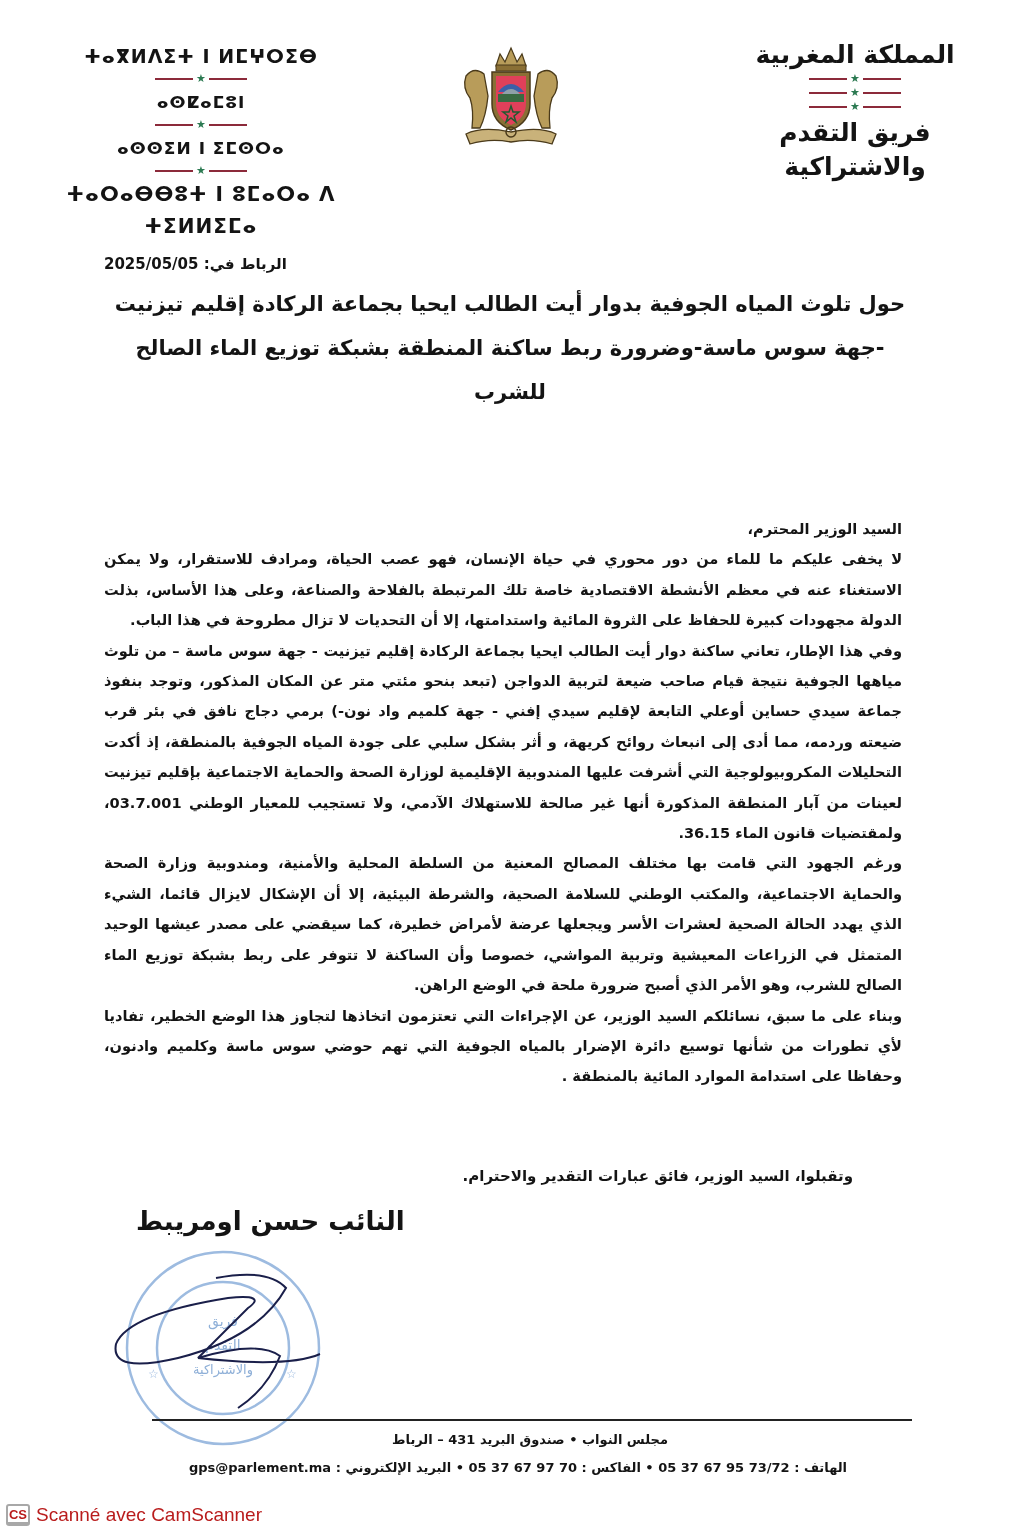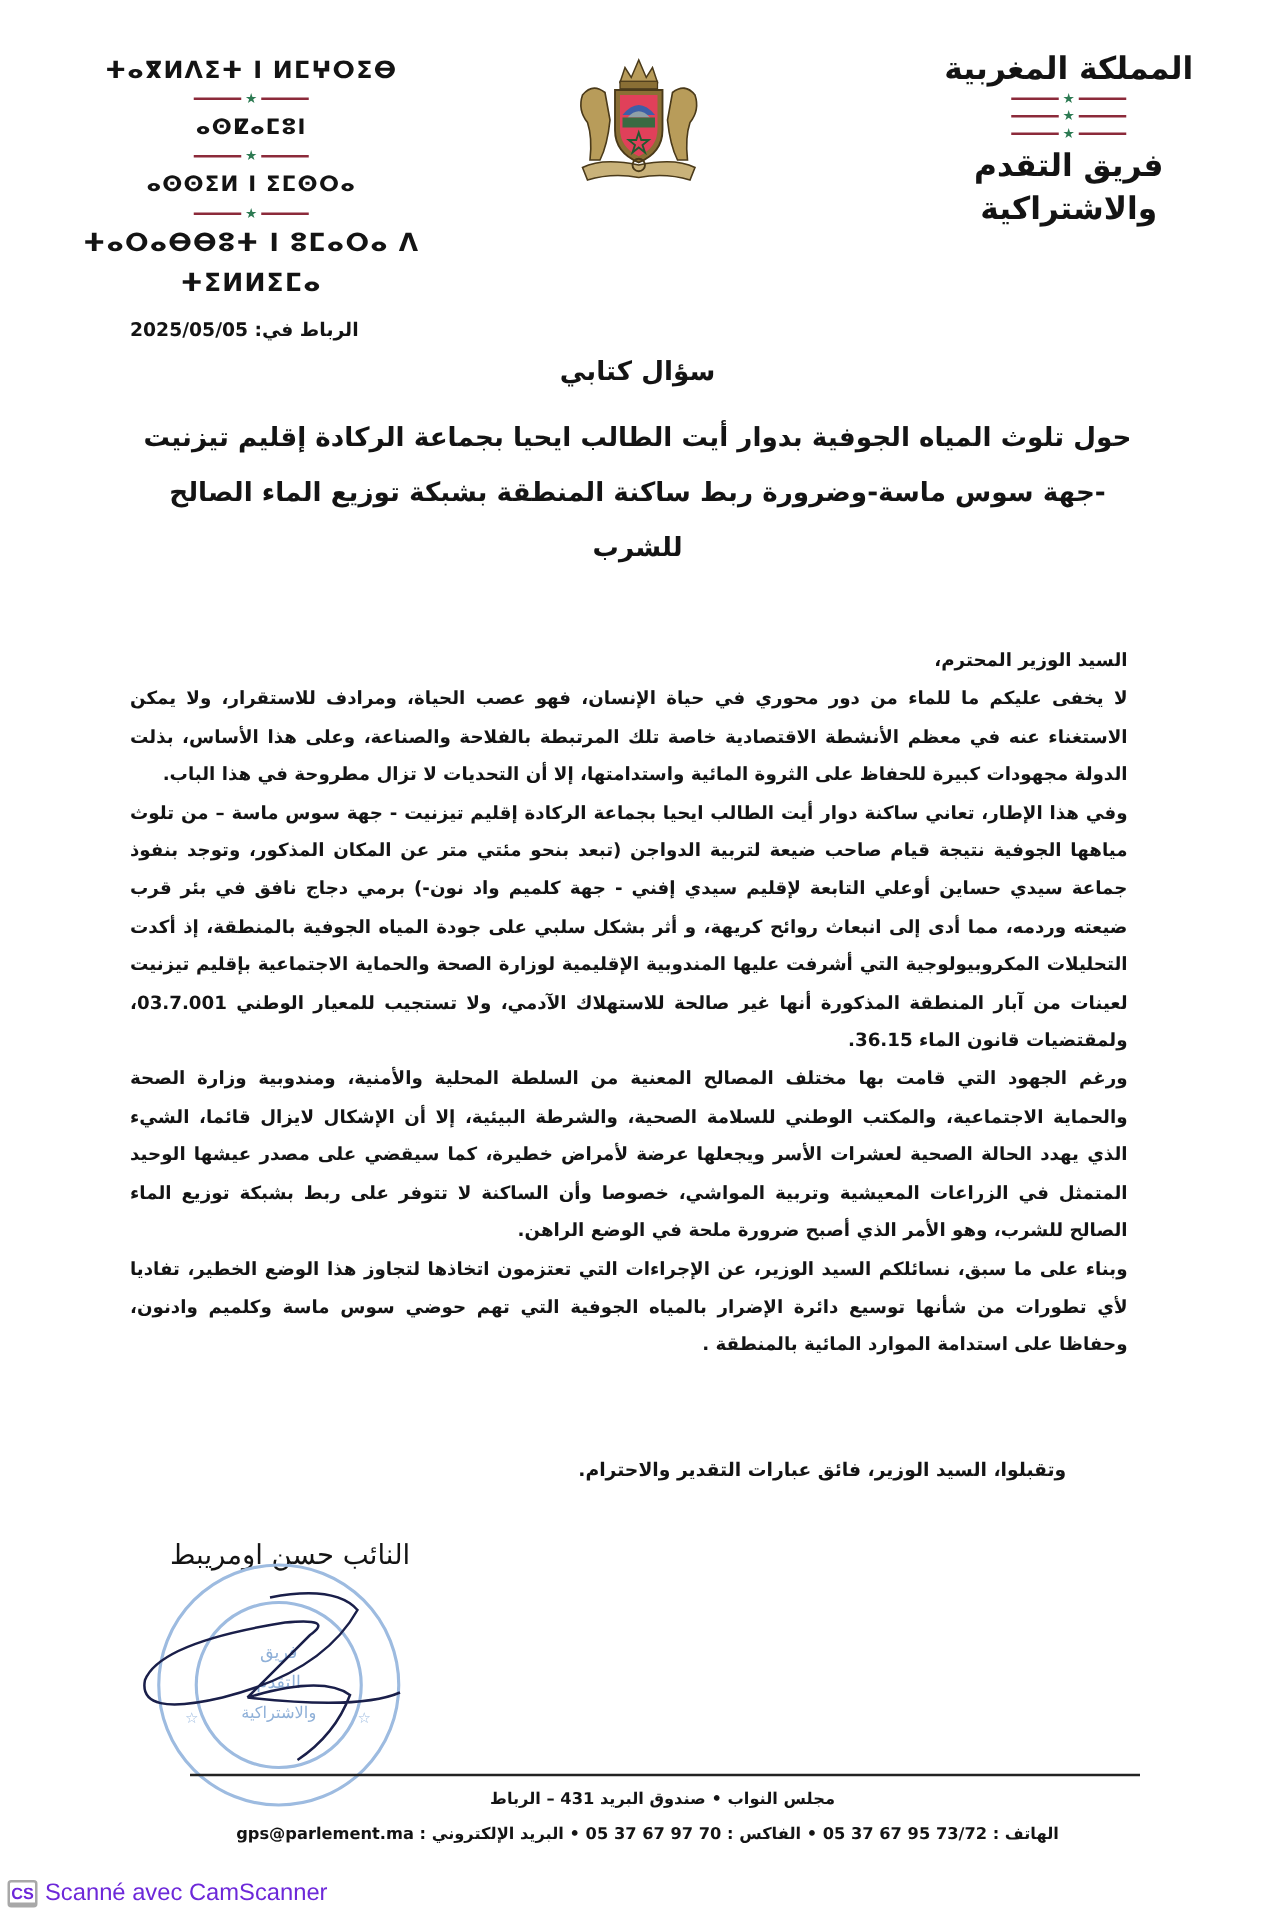--- a/index.html
+++ b/index.html
@@ -35,30 +35,30 @@
     .title-block .q { font-size: 21px; font-weight: bold; line-height: 30px; margin-bottom: 16px; }
     .title-block .s { font-size: 21px; font-weight: bold; line-height: 44px; }
 
     
     .body-text { left: 104px; top: 514px; width: 798px; direction: rtl; text-align: justify; font-size: 14.6px; font-weight: bold; line-height: 30.4px; }
     .body-text p { margin: 0; }
     .body-text .salute { margin-bottom: 0; }
     .closing { right: 170px; top: 1167px; font-size: 15px; font-weight: bold; direction: rtl; }
 
     
-    .sig-name { left: 136px; top: 1232px; font-size: 22px; font-weight: normal; direction: rtl; }
+    .sig-name { left: 136px; top: 1206px; font-size: 26px; font-weight: bold; direction: rtl; }
     .stamp { left: 108px; top: 1238px; width: 220px; height: 220px; }
 
     
     .footer-line { left: 152px; top: 1419px; width: 760px; height: 2px; background: #222; }
     .footer-1 { left: 250px; top: 1432px; width: 560px; text-align: center; direction: rtl; font-size: 13px; font-weight: bold; }
     .footer-2 { left: 148px; top: 1460px; width: 740px; text-align: center; direction: rtl; font-size: 13px; font-weight: bold; white-space: nowrap; }
 
     
-    .cs-mark { left: 6px; top: 1504px; display: flex; align-items: center; color: #6d28d9; font-family: "Liberation Sans", sans-serif; font-size: 19px; }
+    .cs-mark { left: 6px; top: 1504px; display: flex; align-items: center; color: #b91c1c; font-family: "Liberation Sans", sans-serif; font-size: 19px; }
     .cs-icon { width: 24px; height: 22px; border: 2px solid #a8a8a8; border-radius: 3px; display: flex; align-items: center; justify-content: center; font-size: 13px; font-weight: bold; margin-right: 6px; box-sizing: border-box; border-bottom-width: 4px; }
   </style>
 </head>
 <body>
 
 <div class="abs hdr-right">
   <div class="l1">المملكة المغربية</div>
   <div class="sep">
       <span class="bar"></span>
       <span class="star">★</span>
@@ -116,21 +116,20 @@
     <path d="M104 40 Q96 30 86 38 L82 60 Q84 80 90 92 L98 92 Q96 74 100 62 Q108 52 104 40 Z" fill="#b89c5a" stroke="#4a3a1a" stroke-width="1.3"></path>
 
     <path d="M14 98 Q30 90 59 96 Q88 90 104 98 L100 108 Q80 102 59 106 Q38 102 18 108 Z" fill="#c9b27a" stroke="#4a3a1a" stroke-width="1.3"></path>
     <circle cx="59" cy="96" r="5" fill="none" stroke="#4a3a1a" stroke-width="1.5"></circle>
   </svg>
 </div>
 
 <div class="abs date">الرباط في: 2025/05/05</div>
 
 <div class="abs title-block">
-  <div class="q">سؤال كتابي</div>
   <div class="s">حول تلوث المياه الجوفية بدوار أيت الطالب ايحيا بجماعة الركادة إقليم تيزنيت</div>
   <div class="s">-جهة سوس ماسة-وضرورة ربط ساكنة المنطقة بشبكة توزيع الماء الصالح للشرب</div>
 </div>
 
 <div class="abs body-text">
   <p class="salute">السيد الوزير المحترم،</p>
   <p>لا يخفى عليكم ما للماء من دور محوري في حياة الإنسان، فهو عصب الحياة، ومرادف للاستقرار، ولا يمكن الاستغناء عنه في معظم الأنشطة الاقتصادية خاصة تلك المرتبطة بالفلاحة والصناعة، وعلى هذا الأساس، بذلت الدولة مجهودات كبيرة للحفاظ على الثروة المائية واستدامتها، إلا أن التحديات لا تزال مطروحة في هذا الباب.</p>
   <p>وفي هذا الإطار، تعاني ساكنة دوار أيت الطالب ايحيا بجماعة الركادة إقليم تيزنيت - جهة سوس ماسة – من تلوث مياهها الجوفية نتيجة قيام صاحب ضيعة لتربية الدواجن (تبعد بنحو مئتي متر عن المكان المذكور، وتوجد بنفوذ جماعة سيدي حساين أوعلي التابعة لإقليم سيدي إفني - جهة كلميم واد نون-) برمي دجاج نافق في بئر قرب ضيعته وردمه، مما أدى إلى انبعاث روائح كريهة، و أثر بشكل سلبي على جودة المياه الجوفية بالمنطقة، إذ أكدت التحليلات المكروبيولوجية التي أشرفت عليها المندوبية الإقليمية لوزارة الصحة والحماية الاجتماعية بإقليم تيزنيت لعينات من آبار المنطقة المذكورة أنها غير صالحة للاستهلاك الآدمي، ولا تستجيب للمعيار الوطني 03.7.001، ولمقتضيات قانون الماء 36.15.</p>
   <p>ورغم الجهود التي قامت بها مختلف المصالح المعنية من السلطة المحلية والأمنية، ومندوبية وزارة الصحة والحماية الاجتماعية، والمكتب الوطني للسلامة الصحية، والشرطة البيئية، إلا أن الإشكال لايزال قائما، الشيء الذي يهدد الحالة الصحية لعشرات الأسر ويجعلها عرضة لأمراض خطيرة، كما سيقضي على مصدر عيشها الوحيد المتمثل في الزراعات المعيشية وتربية المواشي، خصوصا وأن الساكنة لا تتوفر على ربط بشبكة توزيع الماء الصالح للشرب، وهو الأمر الذي أصبح ضرورة ملحة في الوضع الراهن.</p>
   <p>وبناء على ما سبق، نسائلكم السيد الوزير، عن الإجراءات التي تعتزمون اتخاذها لتجاوز هذا الوضع الخطير، تفاديا لأي تطورات من شأنها توسيع دائرة الإضرار بالمياه الجوفية التي تهم حوضي سوس ماسة وكلميم وادنون، وحفاظا على استدامة الموارد المائية بالمنطقة .</p>

